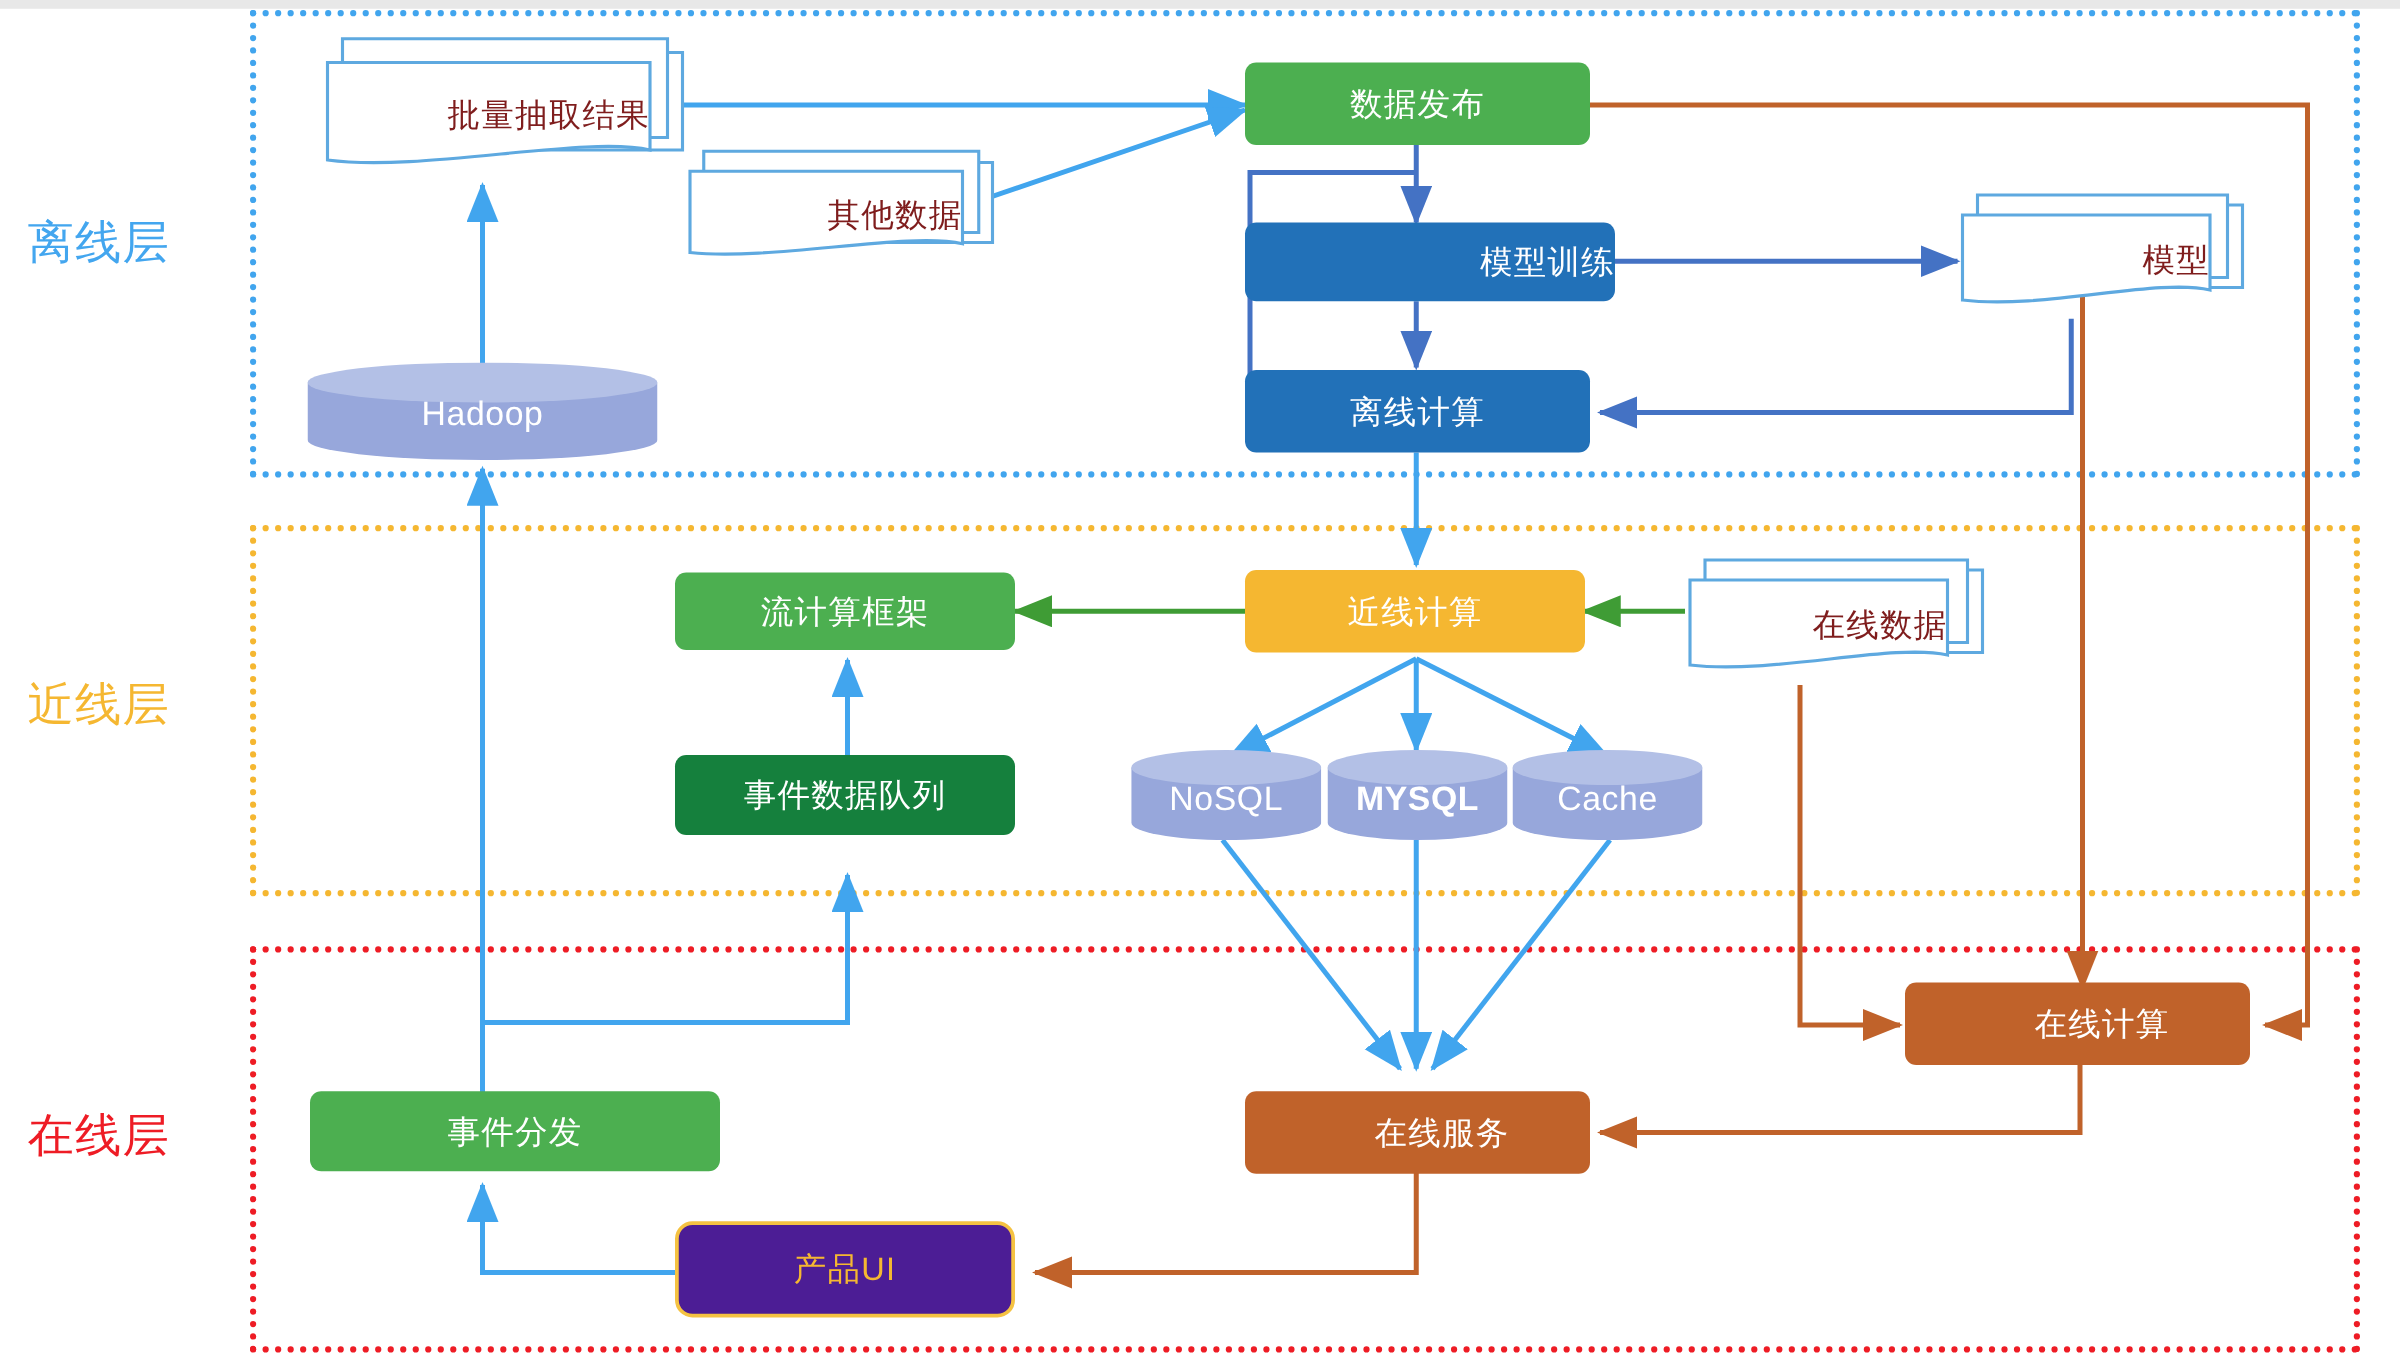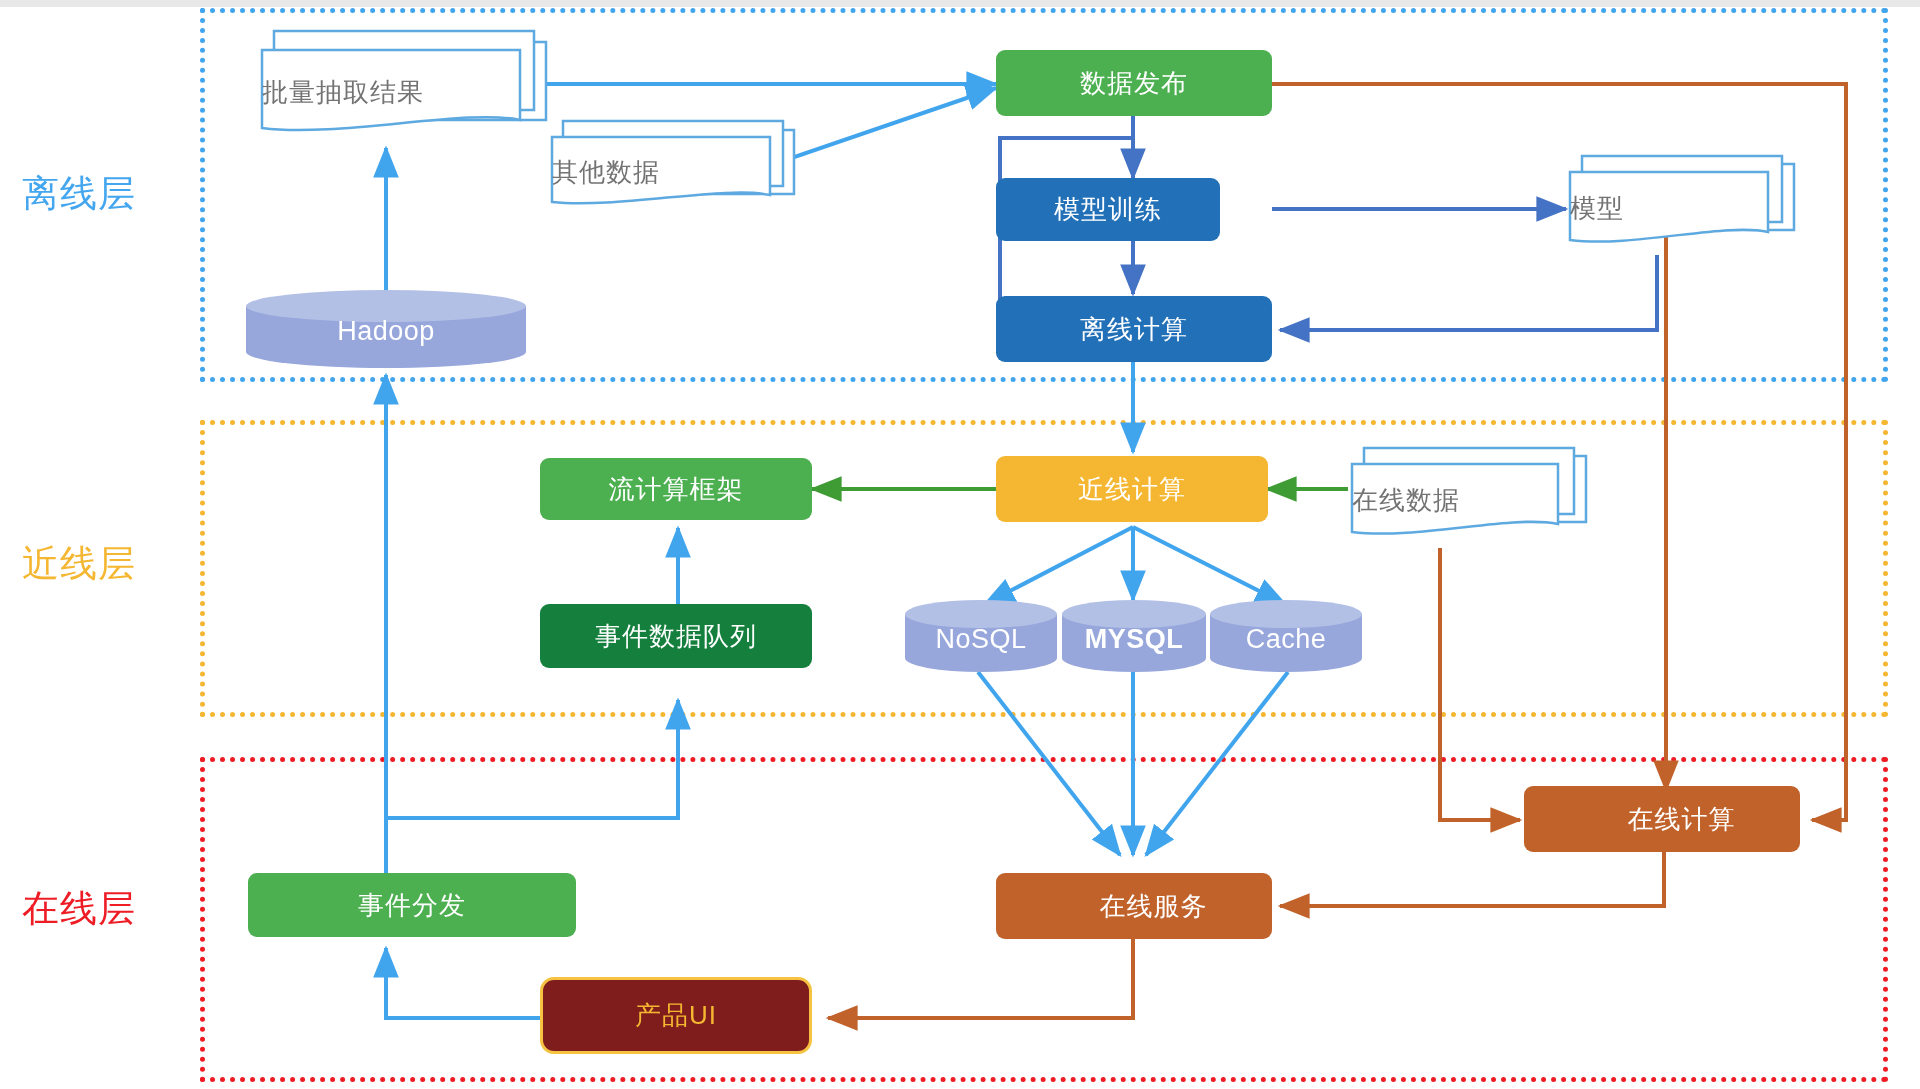--- a/index.html
+++ b/index.html
@@ -55,21 +55,21 @@
     font-size: 26px;
     letter-spacing: 1px;
     z-index: 6;
   }
   .n-green  { background: #4caf50; }
   .n-blue   { background: #2271b8; }
   .n-amber  { background: #f5b731; }
   .n-orange { background: #c0622a; padding-left: 39px; }
   .n-periwinkle { background: #15803d; }
   .n-outline-amber {
-    background: #7f1d1d;
+    background: #4c1d95;
     border: 3px solid #f5c242;
     color: #f5b731;
     border-radius: 14px;
   }
 
   
   .cyl {
     position: absolute;
     z-index: 6;
   }
@@ -84,22 +84,22 @@
   }
 
   
   .doc {
     position: absolute;
     z-index: 6;
   }
   .doc svg { display: block; overflow: visible; }
   .doc .doc-text {
     position: absolute;
-    text-align: left;
-    color: #737373;
+    text-align: right;
+    color: #7f1d1d;
     font-size: 26px;
     letter-spacing: 1px;
   }
 
   
   #wires {
     position: absolute;
     left: 0; top: 0;
     width: 1920px; height: 1089px;
     z-index: 2;
@@ -254,21 +254,21 @@
       <path d="M0,14 L0,58 A76,14 0 0 0 152,58 L152,14 Z" fill="#97a7db"></path>
       <ellipse cx="76" cy="14" rx="76" ry="14" fill="#b3c0e6"></ellipse>
     </svg>
     <div class="cyl-text" style="top:24px;">Cache</div>
   </div>
 
   <div class="node n-green" style="left:996px; top:50px; width:276px; height:66px;">
     <span>数据发布</span>
   </div>
 
-  <div class="node n-blue" style="left:996px; top:178px; width:224px; height:63px;">
+  <div class="node n-blue" style="left:996px; top:178px; width:296px; height:63px;justify-content:flex-end;">
     <span>模型训练</span>
   </div>
 
   <div class="node n-blue" style="left:996px; top:296px; width:276px; height:66px;">
     <span>离线计算</span>
   </div>
 
   <div class="node n-green" style="left:540px; top:458px; width:272px; height:62px;">
     <span>流计算框架</span>
   </div>

